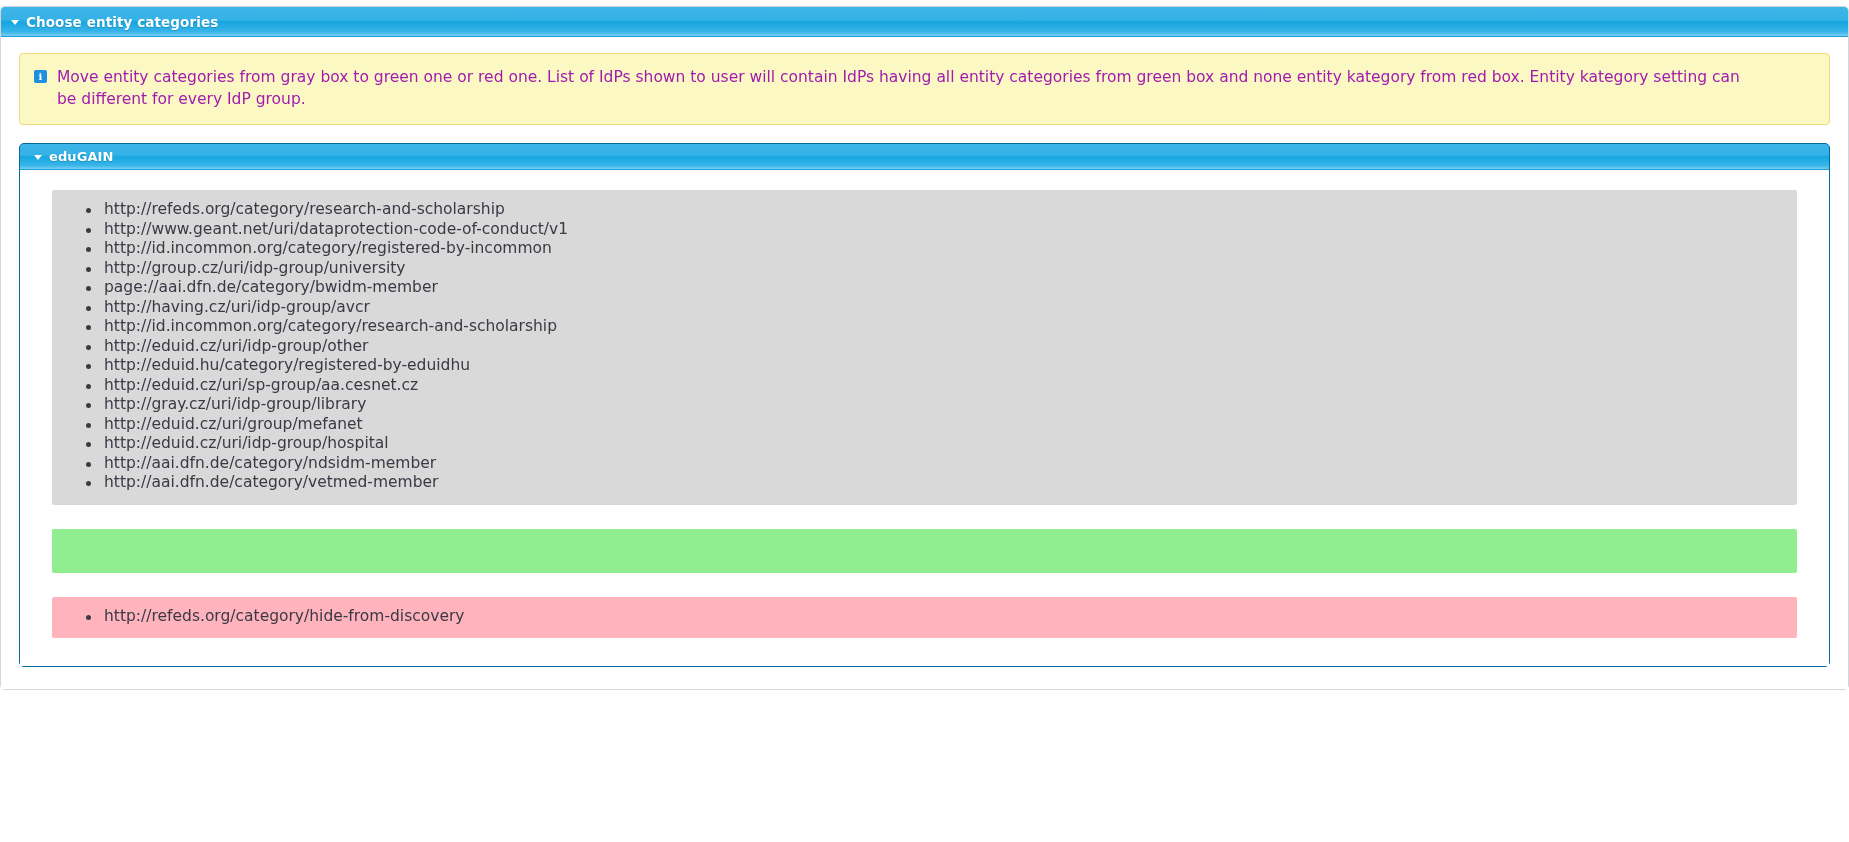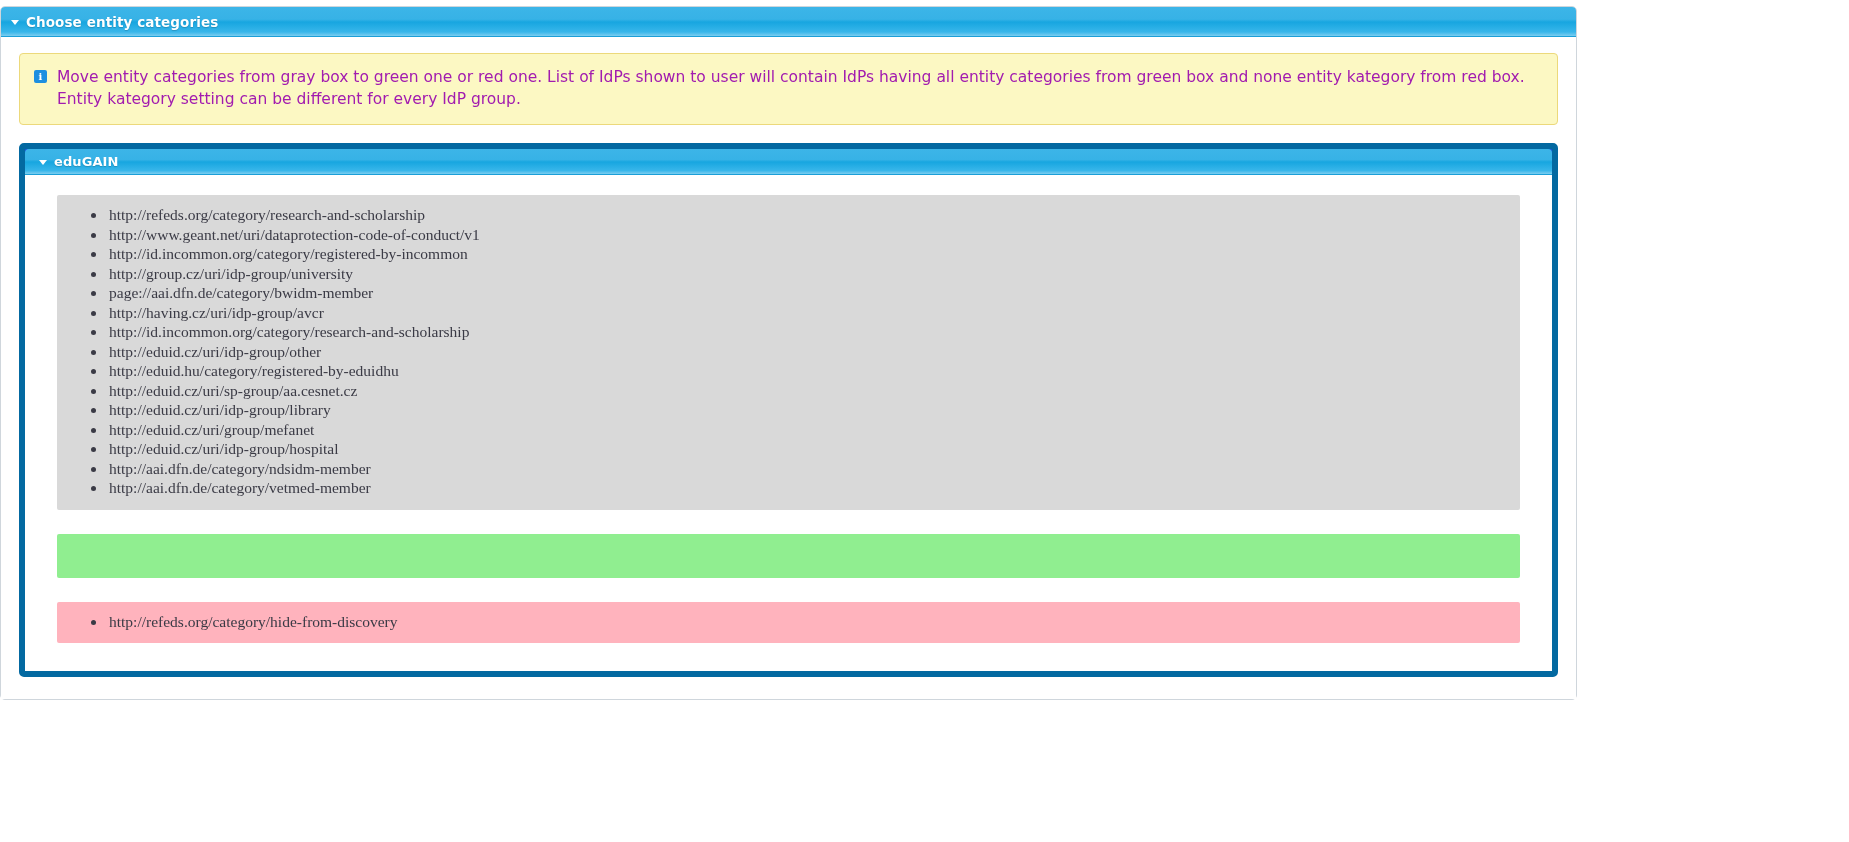--- a/index.html
+++ b/index.html
@@ -16,21 +16,21 @@
     height: 842px;
     background: #ffffff;
     overflow: hidden;
   }
 
   
   .panel-outer {
     position: absolute;
     left: 0px;
     top: 6px;
-    width: 1577px;
+    width: 1849px;
     border: 1px solid #cfd6dc;
     border-radius: 5px;
     background: #f5f8fa;
   }
   .panel-header {
     height: 30px;
     border-radius: 4px 4px 0 0;
     background: linear-gradient(to bottom,
         #3cb5e8 0%, #37b2e6 42%, #17a6e0 52%, #38b6ea 86%, #7bcdf0 100%);
     border-bottom: 1px solid #1b9fd8;
@@ -86,21 +86,21 @@
   }
   .alert-text {
     font-size: 15.5px;
     line-height: 1.42;
     color: #a21caf;
     max-width: 1690px;
   }
 
   
   .panel-inner {
-    border: 6px solid #0369a1;
+    border: 1px solid #0369a1;
     border-radius: 5px;
     background: #1d4ed8;
     margin-bottom: 2px;
   }
   .panel-inner .panel-header {
     height: 26px;
     padding: 0 14px;
   }
   .panel-inner .panel-title { font-size: 13px; }
   .panel-inner-body {
@@ -125,21 +125,20 @@
     padding: 0;
   }
   .uri-item {
     position: relative;
     font-size: 15.5px;
     line-height: 19.5px;
     color: #3a3a45;
     padding: 0 0 0 52px;
     cursor: move;
     white-space: nowrap;
-    font-family: Liberation Serif, serif;
   }
   .uri-item::before {
     content: "";
     position: absolute;
     left: 34px;
     top: 8px;
     width: 5px; height: 5px;
     border-radius: 50%;
     background: #3a3a45;
   }
@@ -177,21 +176,21 @@
                 <li class="uri-item">http://refeds.org/category/research-and-scholarship</li>
                 <li class="uri-item">http://www.geant.net/uri/dataprotection-code-of-conduct/v1</li>
                 <li class="uri-item">http://id.incommon.org/category/registered-by-incommon</li>
                 <li class="uri-item">http://group.cz/uri/idp-group/university</li>
                 <li class="uri-item">page://aai.dfn.de/category/bwidm-member</li>
                 <li class="uri-item">http://having.cz/uri/idp-group/avcr</li>
                 <li class="uri-item">http://id.incommon.org/category/research-and-scholarship</li>
                 <li class="uri-item">http://eduid.cz/uri/idp-group/other</li>
                 <li class="uri-item">http://eduid.hu/category/registered-by-eduidhu</li>
                 <li class="uri-item">http://eduid.cz/uri/sp-group/aa.cesnet.cz</li>
-                <li class="uri-item">http://eduid.cz/uri/idp-group/library</li>
+                <li class="uri-item">http://gray.cz/uri/idp-group/library</li>
                 <li class="uri-item">http://eduid.cz/uri/group/mefanet</li>
                 <li class="uri-item">http://eduid.cz/uri/idp-group/hospital</li>
                 <li class="uri-item">http://aai.dfn.de/category/ndsidm-member</li>
                 <li class="uri-item">http://aai.dfn.de/category/vetmed-member</li>
               </ul>
           </div>
 
           <div class="dropzone zone-green">
             <ul class="uri-list"></ul>
           </div>

